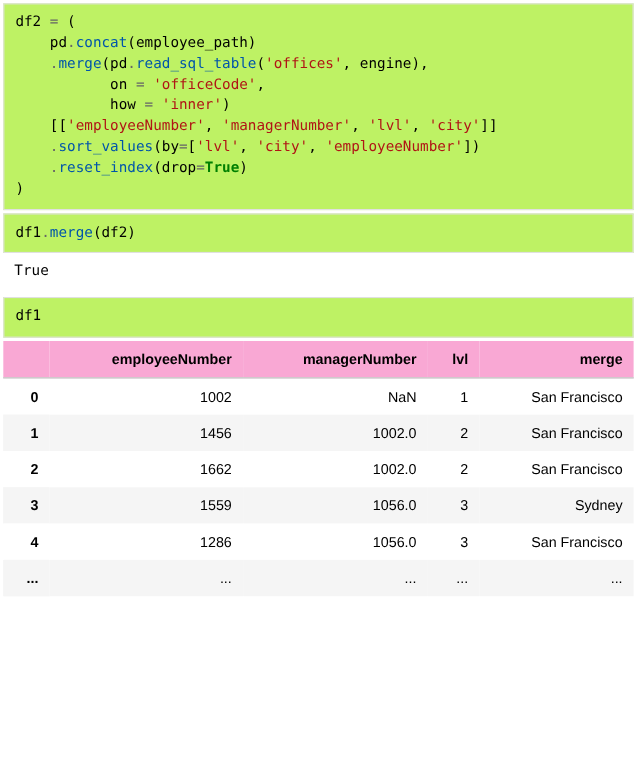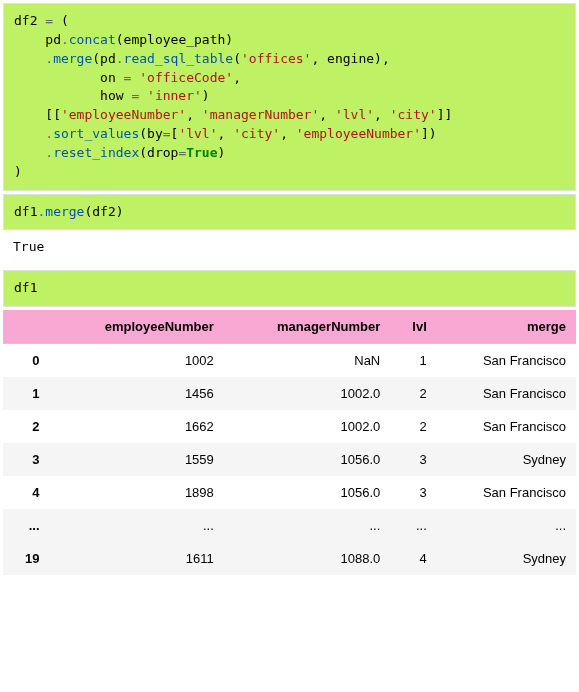--- a/index.html
+++ b/index.html
@@ -116,33 +116,26 @@
     </tr>
     <tr class="odd">
       <th>3</th>
       <td>1559</td>
       <td>1056.0</td>
       <td>3</td>
       <td>Sydney</td>
     </tr>
     <tr class="even">
       <th>4</th>
-      <td>1898</td>
+      <td>1286</td>
       <td>1056.0</td>
       <td>3</td>
       <td>San Francisco</td>
     </tr>
     <tr class="odd">
       <th>...</th>
       <td>...</td>
       <td>...</td>
       <td>...</td>
       <td>...</td>
     </tr>
-    <tr class="odd">
-      <th>19</th>
-      <td>1611</td>
-      <td>1088.0</td>
-      <td>4</td>
-      <td>Sydney</td>
-    </tr>
   </tbody>
 </table>
 
 </body></html>

